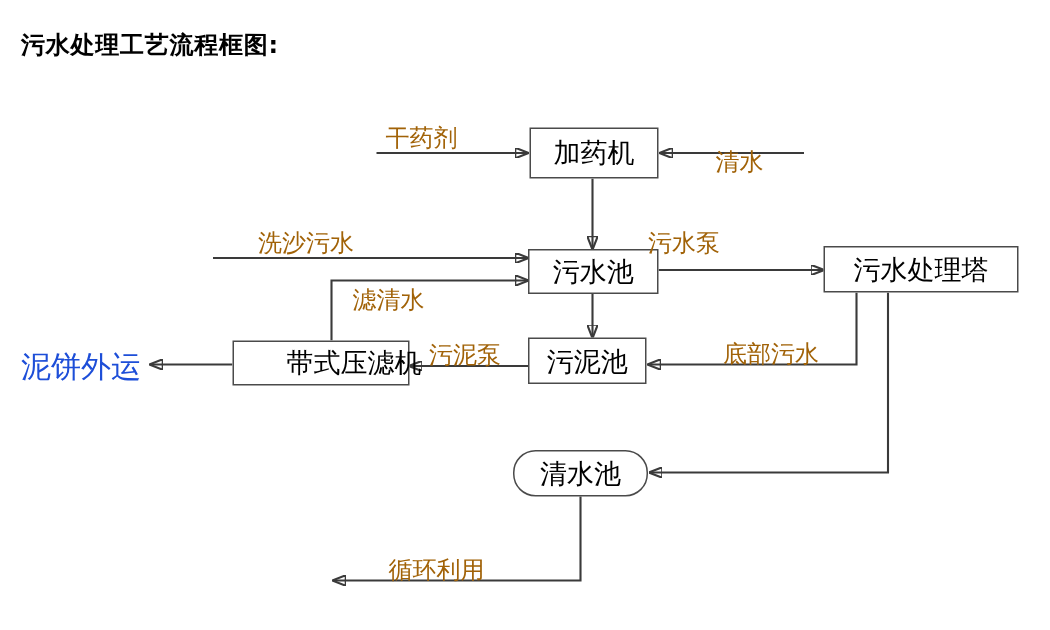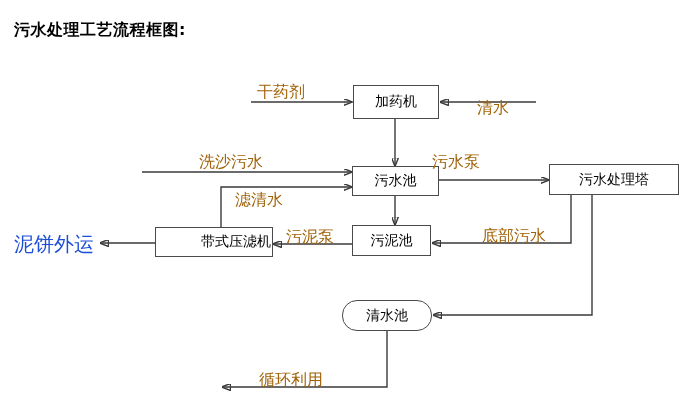--- a/index.html
+++ b/index.html
@@ -26,21 +26,21 @@
     color: #000000;
     letter-spacing: 0.5px;
     white-space: nowrap;
   }
   .node {
     position: absolute;
     box-sizing: border-box;
     border: 1px solid #4a4a4a;
     background: #ffffff;
     color: #000000;
-    font-size: 14px;
+    font-size: 18px;
     display: flex;
     align-items: center;
     justify-content: center;
     white-space: nowrap;
     z-index: 3;
   }
   .edge-label {
     position: absolute;
     font-size: 16px;
     color: #a16207;
@@ -117,21 +117,21 @@
   <div class="node" style="left:352px; top:225px; width:79px;  height:31px;">污泥池</div>
 
   <div class="node" style="left:155px; top:227px; width:118px; height:30px;padding-left:44px;">带式压滤机</div>
 
   <div class="node" style="left:342px; top:300px; width:90px;  height:31px;border-radius:15px;">清水池</div>
 
   <div class="edge-label" style="left:257px; top:82px;">干药剂</div>
 
   <div class="edge-label" style="left:477px; top:98px;">清水</div>
 
-  <div class="edge-label" style="left:172px; top:152px;margin-left:27px;">洗沙污水</div>
+  <div class="edge-label" style="left:172px; top:152px;">洗沙污水</div>
 
   <div class="edge-label" style="left:235px; top:190px;">滤清水</div>
 
   <div class="edge-label" style="left:432px; top:152px;">污水泵</div>
 
   <div class="edge-label" style="left:466px; top:226px;margin-left:16px;">底部污水</div>
 
   <div class="edge-label" style="left:286px; top:227px;">污泥泵</div>
 
   <div class="edge-label" style="left:259px; top:370px;">循环利用</div>

